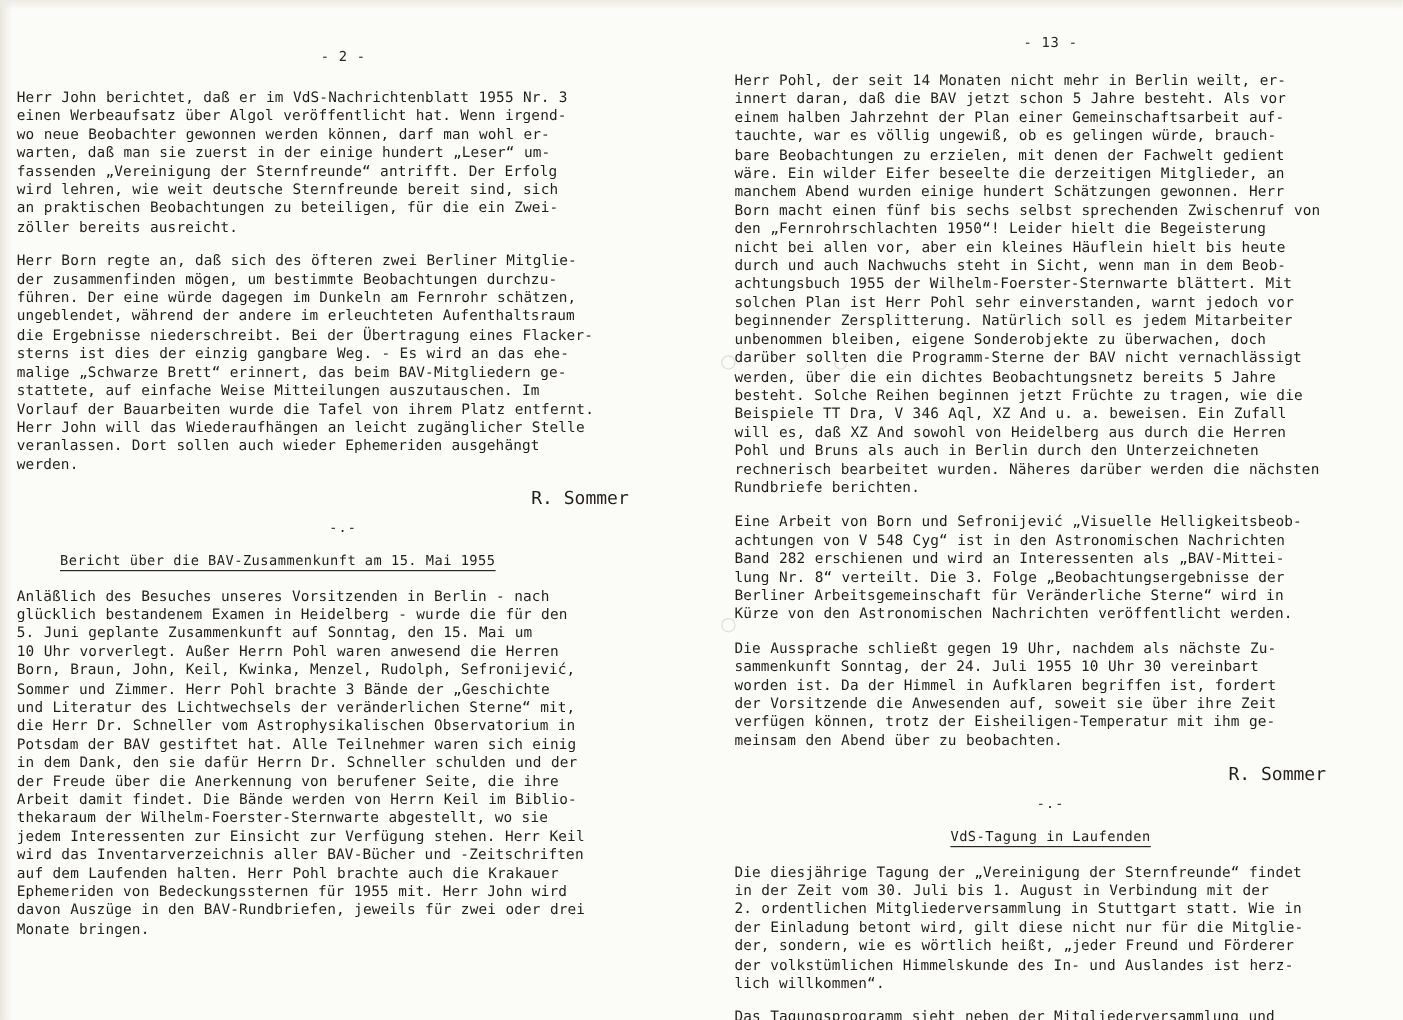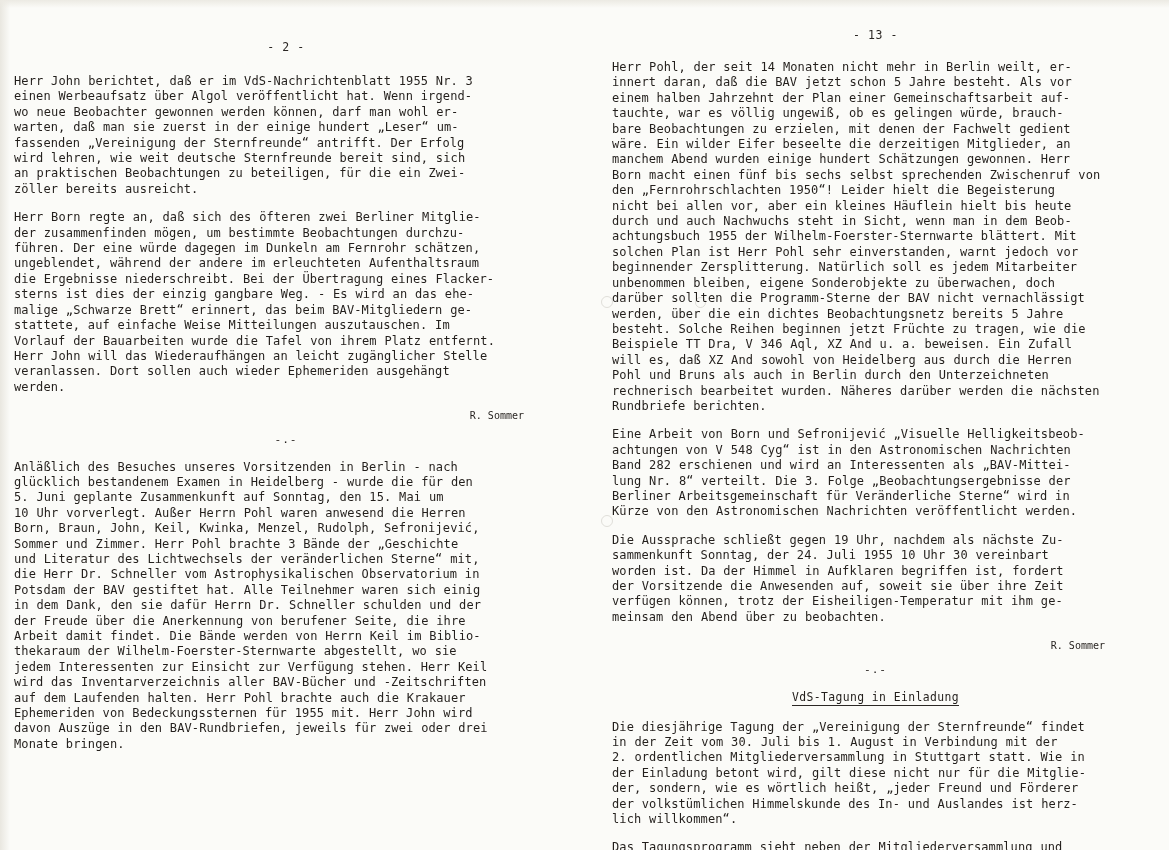--- a/index.html
+++ b/index.html
@@ -60,21 +60,21 @@
     font-size: 12px;
     line-height: 15.4px;
     letter-spacing: 0.12px;
     margin: 0 0 13px 0;
     text-align: left;
     white-space: pre-wrap;
     word-spacing: 0.4px;
   }
   .sig {
     text-align: right;
-    font-size: 10px;
+    font-size: 15px;
     line-height: 15.4px;
     margin: 2px 34px 0 0;
   }
   .dash-sep {
     text-align: center;
     font-size: 11.2px;
     letter-spacing: 1px;
     margin: 9px 0 14px 0;
   }
   .heading {
@@ -152,20 +152,21 @@
 malige „Schwarze Brett“ erinnert, das beim BAV-Mitgliedern ge-
 stattete, auf einfache Weise Mitteilungen auszutauschen. Im
 Vorlauf der Bauarbeiten wurde die Tafel von ihrem Platz entfernt.
 Herr John will das Wiederaufhängen an leicht zugänglicher Stelle
 veranlassen. Dort sollen auch wieder Ephemeriden ausgehängt
 werden.</p>
 
       <div class="sig">R. Sommer</div>
       <div class="dash-sep">-.-</div>
 
+      <div class="heading heading-left"><span class="u">Bericht über die BAV-Zusammenkunft am 15. Mai 1955</span></div>
 
       <p class="para">Anläßlich des Besuches unseres Vorsitzenden in Berlin - nach
 glücklich bestandenem Examen in Heidelberg - wurde die für den
 5. Juni geplante Zusammenkunft auf Sonntag, den 15. Mai um
 10 Uhr vorverlegt. Außer Herrn Pohl waren anwesend die Herren
 Born, Braun, John, Keil, Kwinka, Menzel, Rudolph, Sefronijević,
 Sommer und Zimmer. Herr Pohl brachte 3 Bände der „Geschichte
 und Literatur des Lichtwechsels der veränderlichen Sterne“ mit,
 die Herr Dr. Schneller vom Astrophysikalischen Observatorium in
 Potsdam der BAV gestiftet hat. Alle Teilnehmer waren sich einig
@@ -217,21 +218,21 @@
       <p class="para">Die Aussprache schließt gegen 19 Uhr, nachdem als nächste Zu-
 sammenkunft Sonntag, der 24. Juli 1955 10 Uhr 30 vereinbart
 worden ist. Da der Himmel in Aufklaren begriffen ist, fordert
 der Vorsitzende die Anwesenden auf, soweit sie über ihre Zeit
 verfügen können, trotz der Eisheiligen-Temperatur mit ihm ge-
 meinsam den Abend über zu beobachten.</p>
 
       <div class="sig">R. Sommer</div>
       <div class="dash-sep">-.-</div>
 
-      <div class="heading heading-right"><span class="u">VdS-Tagung in Einladung</span></div>
+      <div class="heading heading-right"><span class="u">VdS-Tagung in Laufenden</span></div>
 
       <p class="para">Die diesjährige Tagung der „Vereinigung der Sternfreunde“ findet
 in der Zeit vom 30. Juli bis 1. August in Verbindung mit der
 2. ordentlichen Mitgliederversammlung in Stuttgart statt. Wie in
 der Einladung betont wird, gilt diese nicht nur für die Mitglie-
 der, sondern, wie es wörtlich heißt, „jeder Freund und Förderer
 der volkstümlichen Himmelskunde des In- und Auslandes ist herz-
 lich willkommen“.</p>
       <p class="para">Das Tagungsprogramm sieht neben der Mitgliederversammlung und
 wissenschaftlichen Vorträgen sowie Film- und Bildberichten der

